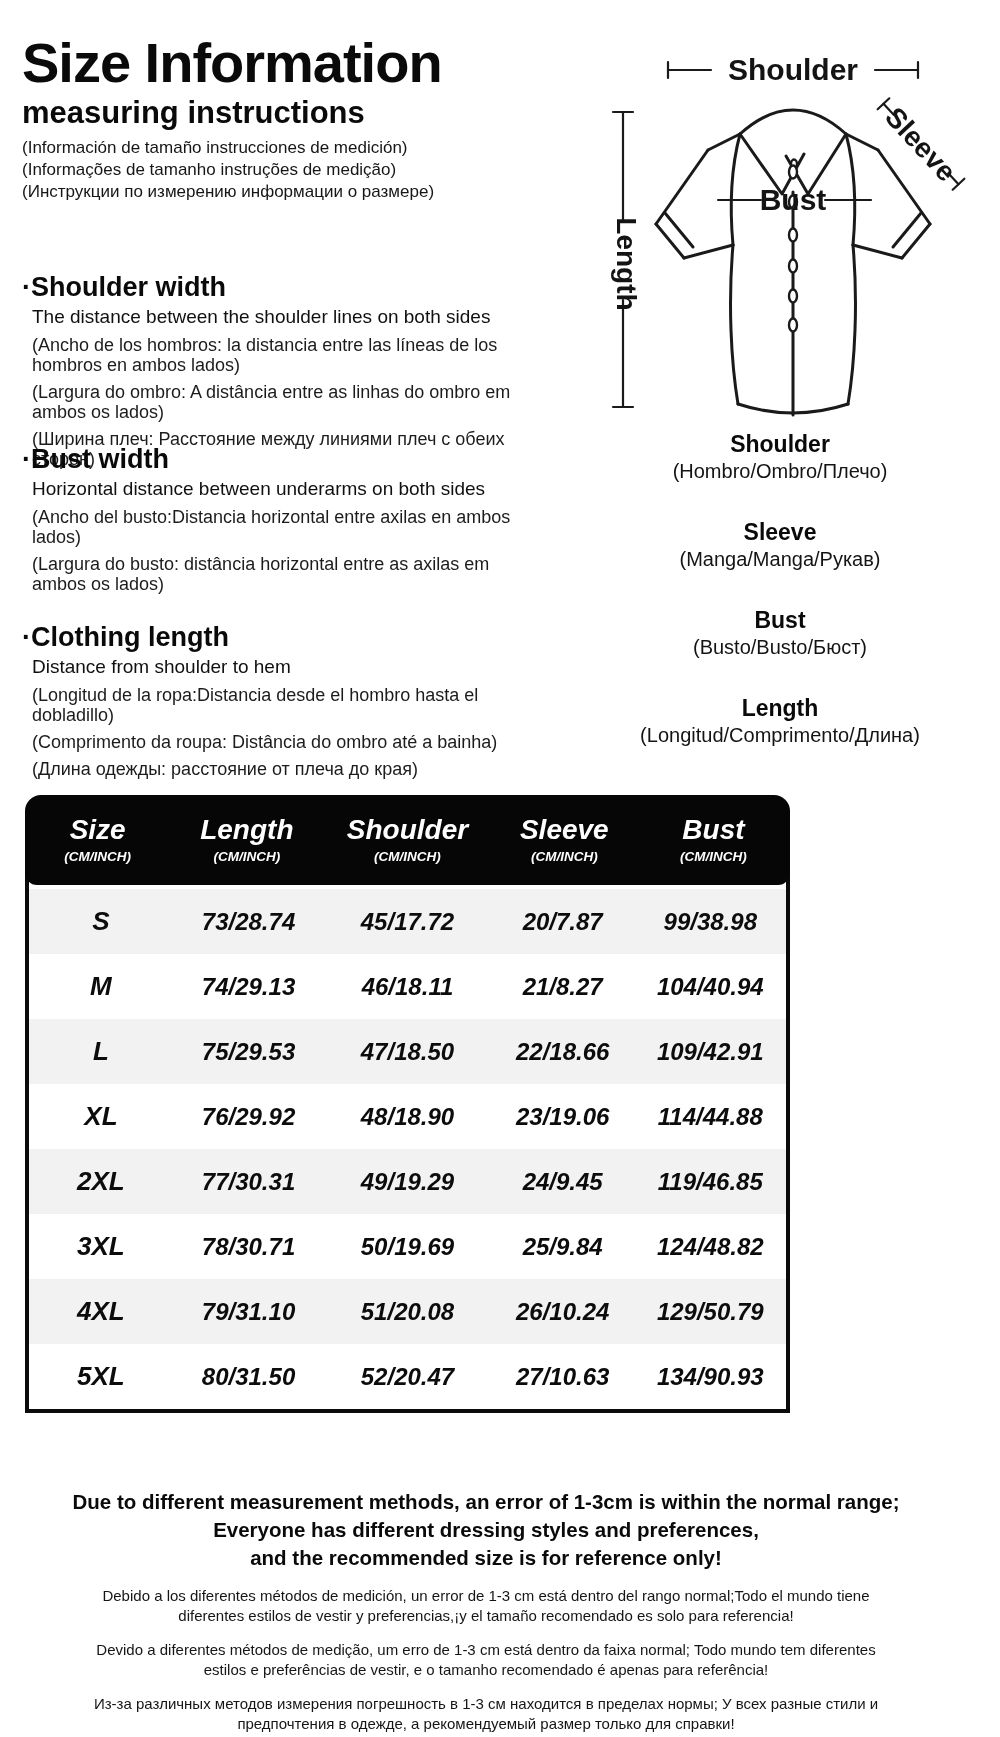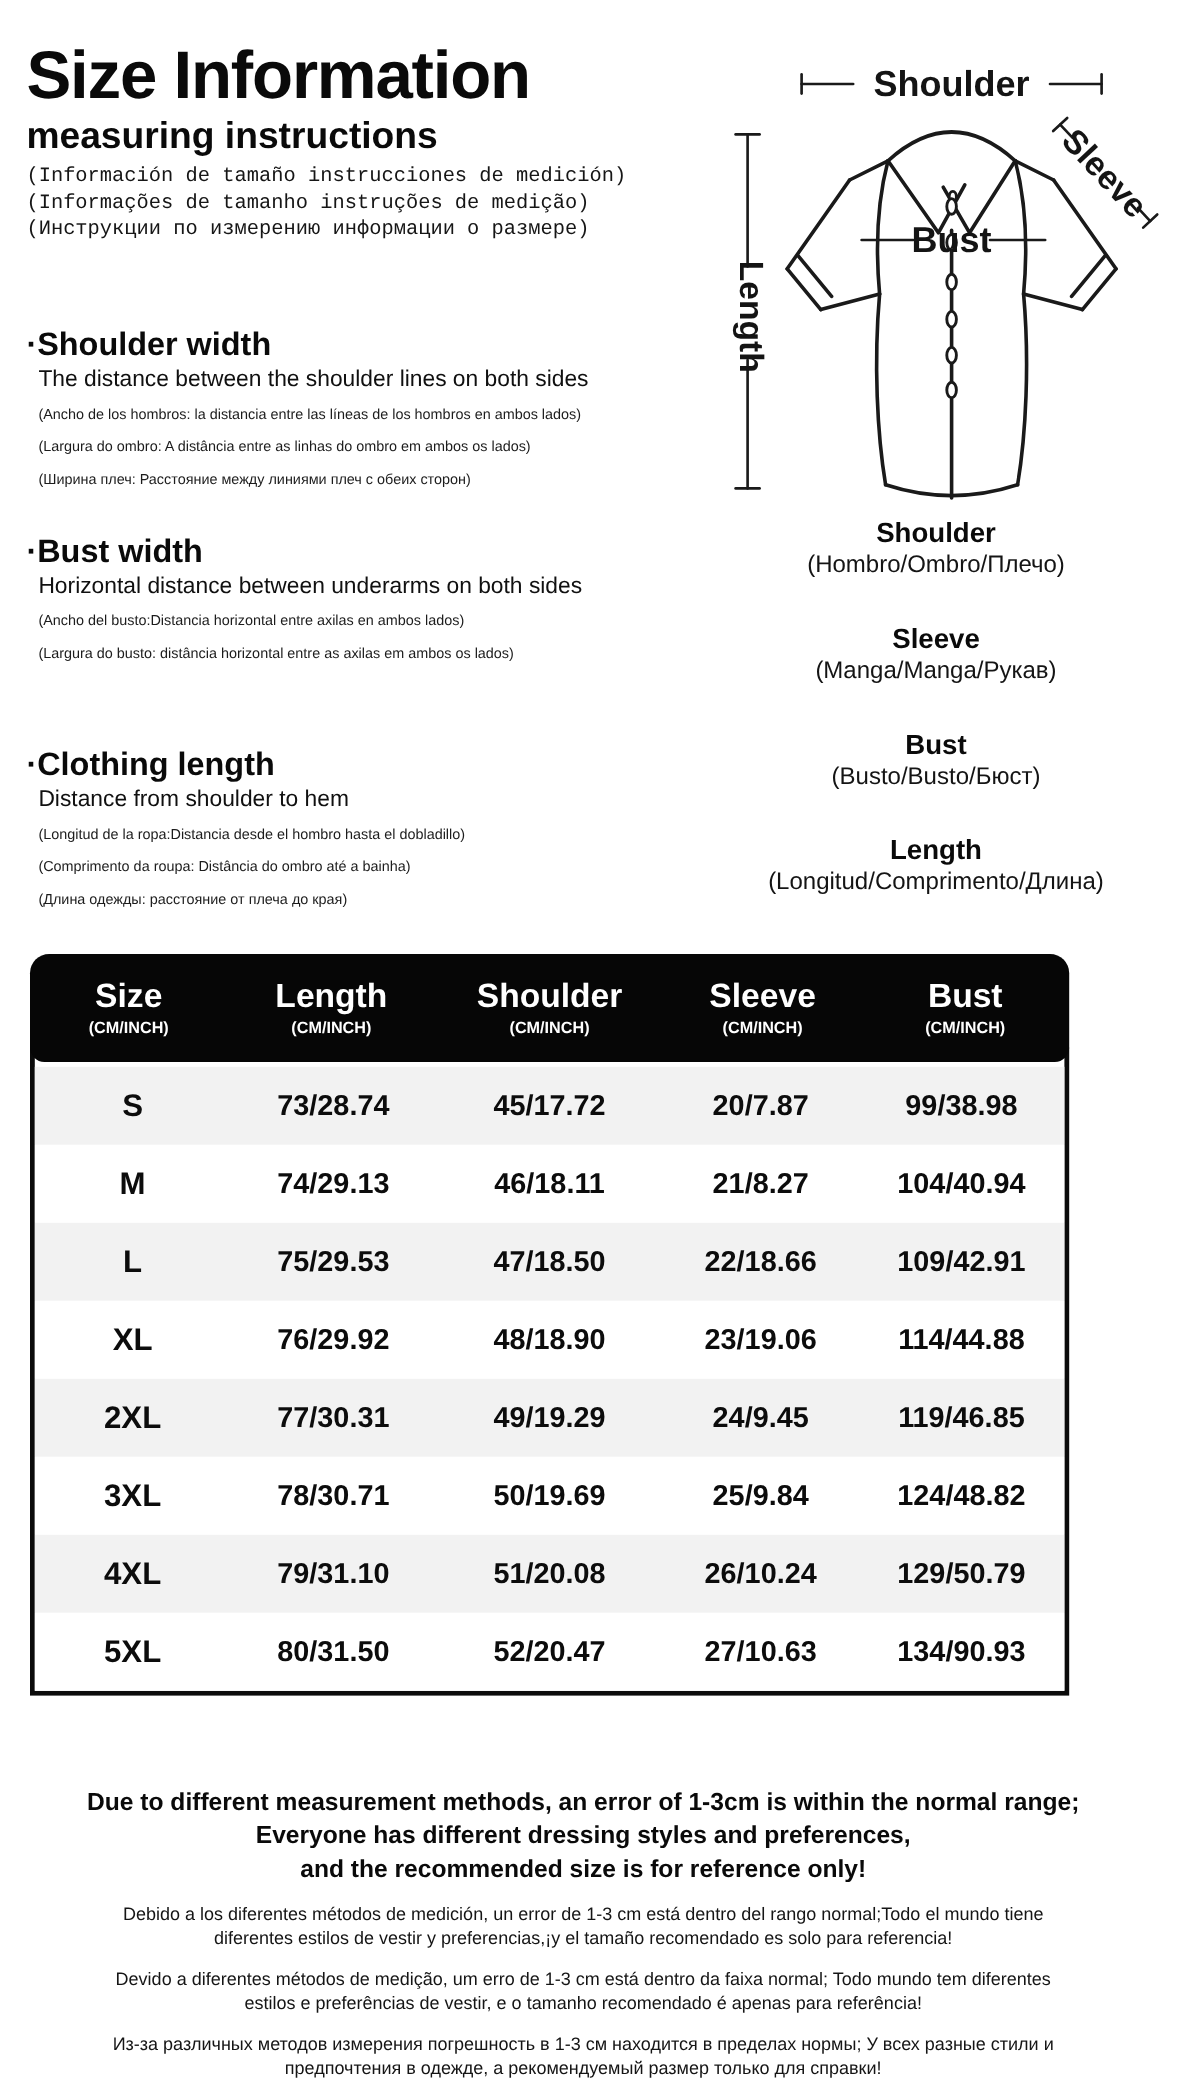--- a/index.html
+++ b/index.html
@@ -7,41 +7,41 @@
   body {
     width:1000px; height:1737px; position:relative;
     font-family:"Liberation Sans", sans-serif; color:#111;
     overflow:hidden;
   }
   
   .left-col { position:absolute; left:22px; top:34px; width:530px; }
   .main-title { font-size:56px; font-weight:900; letter-spacing:-1px; color:#0a0a0a; line-height:1.05; }
   .sub-title { font-size:31px; font-weight:700; color:#0a0a0a; margin-top:2px; }
   .title-trans { font-size:17px; color:#161616; line-height:22px; margin-top:6px; }
-  .title-trans div { white-space:nowrap;font-family:Liberation Mono, monospace; }
+  .title-trans div { white-space:nowrap; }
 
   .section { position:absolute; left:22px; width:530px; }
   .sec-1 { top:272px; } .sec-2 { top:444px; } .sec-3 { top:622px; }
   .sec-heading { font-size:27px; font-weight:800; color:#0a0a0a; line-height:30px; }
   .sec-desc { font-size:19px; color:#101010; margin:3px 0 6px 10px; line-height:24px; }
-  .sec-trans { font-size:12px; color:#1c1c1c; margin:0 0 7px 10px; line-height:20px; width:505px; }
+  .sec-trans { font-size:18px; color:#1c1c1c; margin:0 0 7px 10px; line-height:20px; width:505px; }
 
   
   .diagram { position:absolute; left:568px; top:42px; width:432px; height:392px; }
   .diagram svg { width:100%; height:100%; }
   .diagram text { font-family:"Liberation Sans", sans-serif; font-weight:600; fill:#141414; }
 
   
   .legend { position:absolute; left:560px; top:430px; width:440px; text-align:center; }
   .legend-group { margin-bottom:34px; }
   .legend-term { font-size:23px; font-weight:800; color:#0a0a0a; line-height:28px; }
   .legend-trans { font-size:20px; color:#141414; line-height:26px; }
 
   
-  .table-wrap { position:absolute; left:25px; top:795px; width:866px; }
+  .table-wrap { position:absolute; left:25px; top:795px; width:765px;font-style:italic; }
   .thead {
     position:relative; z-index:2; background:#060606; color:#fff;
     border-radius:16px 16px 12px 12px; height:90px;
     display:grid; grid-template-columns:19% 20% 22% 19% 20%;
     align-items:center; text-align:center;
   }
   .hcell .h-main { font-size:28px; font-weight:800; line-height:32px; }
   .hcell .h-unit { font-size:13.5px; font-weight:700; line-height:18px; margin-top:2px; }
   .tbody-box {
     position:relative; z-index:1; margin-top:-12px; background:#fff;

